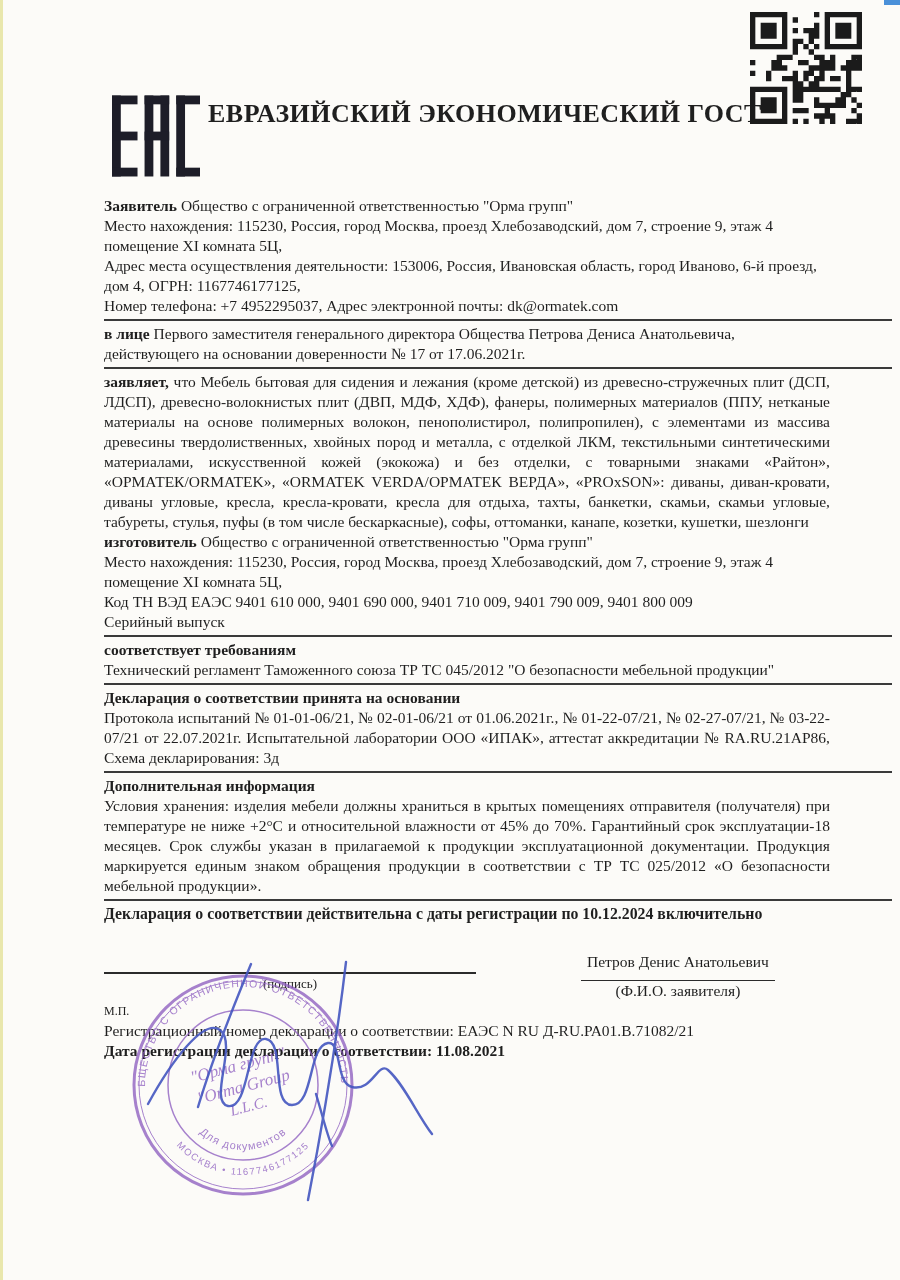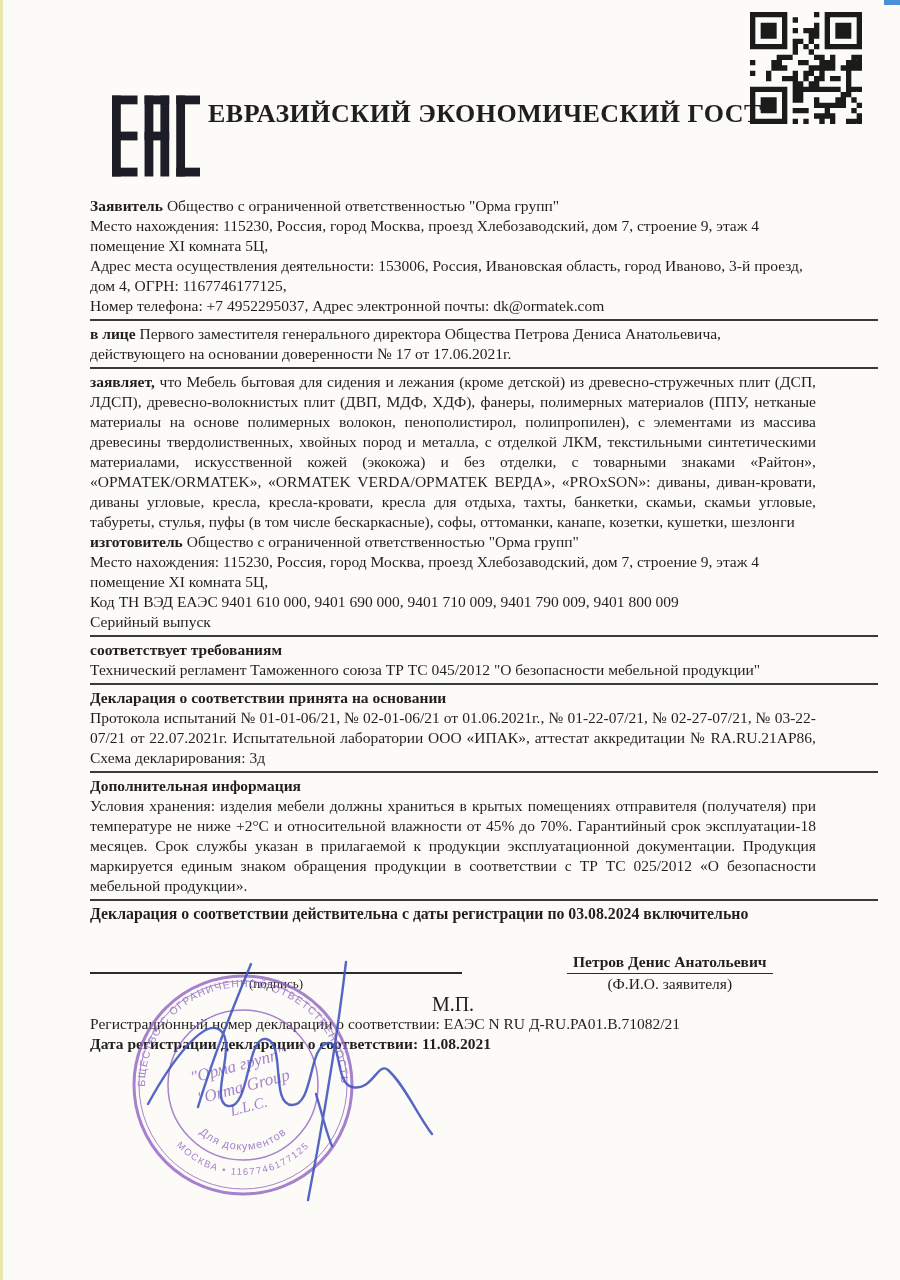--- a/index.html
+++ b/index.html
@@ -4,33 +4,33 @@
 <style>
   html,body{margin:0;padding:0;background:#e9e9e9;}
   .page{position:relative;width:900px;height:1280px;background:#fcfbf8;overflow:hidden;
         font-family:"Liberation Serif",serif;color:#1f1f1f;margin:0 auto;}
   .edge-left{position:absolute;left:0;top:0;width:3px;height:1280px;background:#dfdb84;opacity:.65;}
   .corner-blue{position:absolute;right:0;top:0;width:16px;height:5px;}
   .eac{position:absolute;left:112px;top:92px;width:88px;height:88px;}
   .titles{position:absolute;left:190px;top:98px;width:590px;text-align:center;
           font-weight:bold;font-size:26px;line-height:32px;letter-spacing:.5px;}
   .qr{position:absolute;left:750px;top:12px;width:112px;height:112px;}
-  .content{position:absolute;left:90px;top:196px;width:726px;font-size:15.5px;line-height:20px;}
+  .content{position:absolute;left:104px;top:196px;width:726px;font-size:15.5px;line-height:20px;}
   .content p{margin:0;}
   .b{font-weight:bold;}
   .just{text-align:justify;}
   hr.sep{border:none;border-top:2px solid #3a3a3a;margin:3px 0 3px 0;width:calc(100% + 62px);}
   .validity{font-weight:bold;margin-top:2px;font-size:15.8px;}
   .sig-row{display:flex;margin-top:10px;}
   .sig-left{width:372px;text-align:center;}
   .sig-line{height:38px;border-bottom:2px solid #2b2b2b;}
   .sig-cap{margin-top:0;font-size:13px;}
   .sig-right{margin-left:105px;text-align:center;padding-top:18px;}
-  .sig-name{display:inline-block;border-bottom:1.5px solid #2b2b2b;padding:0 6px 1px;font-weight:bold;}
-  .mp{margin-top:16px;margin-left:172px;font-size:20px;text-align:center;}
+  .sig-name{display:inline-block;border-bottom:1.5px solid #2b2b2b;padding:0 6px 8px;}
+  .mp{margin-top:16px;margin-left:172px;font-size:12px;}
   .reg{font-weight:normal;margin-top:28px;}
   .date{font-weight:bold;margin-top:26px;}
   .stamp{position:absolute;left:126px;top:968px;width:234px;height:234px;opacity:.78;pointer-events:none;}
   .sigsvg{position:absolute;left:120px;top:942px;width:430px;height:300px;pointer-events:none;opacity:.9;}
 </style>
 </head>
 <body>
 
 <div class="page">
 
@@ -62,21 +62,21 @@
   <div class="qr">
     <svg viewBox="0 0 105 105" width="112" height="112">
       <path id="qrpath" fill-rule="evenodd" d="M0,0h35v35h-35zM5,5h25v25h-25zM10,10h15v15h-15zM70,0h35v35h-35zM75,5h25v25h-25zM80,10h15v15h-15zM0,70h35v35h-35zM5,75h25v25h-25zM10,80h15v15h-15zM60,0h5v5h-5zM40,5h5v5h-5zM60,10h5v5h-5zM40,15h5v5h-5zM50,15h5v5h-5zM55,15h5v5h-5zM60,15h5v5h-5zM55,20h5v5h-5zM60,20h5v5h-5zM40,25h5v5h-5zM45,25h5v5h-5zM55,25h5v5h-5zM40,30h5v5h-5zM50,30h5v5h-5zM60,30h5v5h-5zM40,35h5v5h-5zM55,35h5v5h-5zM25,40h5v5h-5zM30,40h5v5h-5zM35,40h5v5h-5zM60,40h5v5h-5zM65,40h5v5h-5zM75,40h5v5h-5zM95,40h5v5h-5zM100,40h5v5h-5zM0,45h5v5h-5zM20,45h5v5h-5zM25,45h5v5h-5zM45,45h5v5h-5zM50,45h5v5h-5zM65,45h5v5h-5zM70,45h5v5h-5zM75,45h5v5h-5zM90,45h5v5h-5zM95,45h5v5h-5zM100,45h5v5h-5zM20,50h5v5h-5zM25,50h5v5h-5zM30,50h5v5h-5zM55,50h5v5h-5zM60,50h5v5h-5zM65,50h5v5h-5zM70,50h5v5h-5zM75,50h5v5h-5zM85,50h5v5h-5zM90,50h5v5h-5zM95,50h5v5h-5zM100,50h5v5h-5zM0,55h5v5h-5zM15,55h5v5h-5zM40,55h5v5h-5zM50,55h5v5h-5zM55,55h5v5h-5zM65,55h5v5h-5zM90,55h5v5h-5zM15,60h5v5h-5zM30,60h5v5h-5zM35,60h5v5h-5zM40,60h5v5h-5zM50,60h5v5h-5zM60,60h5v5h-5zM65,60h5v5h-5zM75,60h5v5h-5zM80,60h5v5h-5zM90,60h5v5h-5zM40,65h5v5h-5zM45,65h5v5h-5zM55,65h5v5h-5zM60,65h5v5h-5zM90,65h5v5h-5zM40,70h5v5h-5zM45,70h5v5h-5zM50,70h5v5h-5zM55,70h5v5h-5zM60,70h5v5h-5zM65,70h5v5h-5zM70,70h5v5h-5zM75,70h5v5h-5zM80,70h5v5h-5zM90,70h5v5h-5zM95,70h5v5h-5zM100,70h5v5h-5zM40,75h5v5h-5zM45,75h5v5h-5zM85,75h5v5h-5zM90,75h5v5h-5zM40,80h5v5h-5zM45,80h5v5h-5zM60,80h5v5h-5zM80,80h5v5h-5zM85,80h5v5h-5zM95,80h5v5h-5zM60,85h5v5h-5zM65,85h5v5h-5zM70,85h5v5h-5zM75,85h5v5h-5zM80,85h5v5h-5zM85,85h5v5h-5zM100,85h5v5h-5zM40,90h5v5h-5zM45,90h5v5h-5zM50,90h5v5h-5zM70,90h5v5h-5zM95,90h5v5h-5zM60,95h5v5h-5zM65,95h5v5h-5zM70,95h5v5h-5zM75,95h5v5h-5zM100,95h5v5h-5zM40,100h5v5h-5zM50,100h5v5h-5zM65,100h5v5h-5zM75,100h5v5h-5zM90,100h5v5h-5zM95,100h5v5h-5zM100,100h5v5h-5z" fill="#1b1b1b"></path>
     </svg>
   </div>
 
   <div class="content">
 
     <p><span class="b">Заявитель</span> <span>Общество с ограниченной ответственностью "Орма групп"</span></p>
     <p>Место нахождения: 115230, Россия, город Москва, проезд Хлебозаводский, дом 7, строение 9, этаж 4 помещение XI комната 5Ц,</p>
-    <p>Адрес места осуществления деятельности: 153006, Россия, Ивановская область, город Иваново, 3-й проезд, дом 4, ОГРН: 1167746177125,</p>
+    <p>Адрес места осуществления деятельности: 153006, Россия, Ивановская область, город Иваново, 6-й проезд, дом 4, ОГРН: 1167746177125,</p>
     <p>Номер телефона: +7 4952295037, Адрес электронной почты: dk@ormatek.com</p>
 
     <hr class="sep">
 
     <p><span class="b">в лице</span> <span>Первого заместителя генерального директора Общества Петрова Дениса Анатольевича, действующего на основании доверенности № 17 от 17.06.2021г.</span></p>
 
     <hr class="sep">
 
     <p class="just"><span class="b">заявляет,</span> <span>что Мебель бытовая для сидения и лежания (кроме детской) из древесно-стружечных плит (ДСП, ЛДСП), древесно-волокнистых плит (ДВП, МДФ, ХДФ), фанеры, полимерных материалов (ППУ, нетканые материалы на основе полимерных волокон, пенополистирол, полипропилен), с элементами из массива древесины твердолиственных, хвойных пород и металла, с отделкой ЛКМ, текстильными синтетическими материалами, искусственной кожей (экокожа) и без отделки, с товарными знаками «Райтон», «ОРМАТЕК/ORMATEK», «ORMATEK VERDA/ОРМАТЕК ВЕРДА», «PROxSON»: диваны, диван-кровати, диваны угловые, кресла, кресла-кровати, кресла для отдыха, тахты, банкетки, скамьи, скамьи угловые, табуреты, стулья, пуфы (в том числе бескаркасные), софы, оттоманки, канапе, козетки, кушетки, шезлонги</span></p>
 
@@ -95,21 +95,21 @@
     <p class="b">Декларация о соответствии принята на основании</p>
     <p class="just">Протокола испытаний № 01-01-06/21, № 02-01-06/21 от 01.06.2021г., № 01-22-07/21, № 02-27-07/21, № 03-22-07/21 от 22.07.2021г. Испытательной лаборатории ООО «ИПАК», аттестат аккредитации № RA.RU.21АР86, Схема декларирования: 3д</p>
 
     <hr class="sep">
 
     <p class="b">Дополнительная информация</p>
     <p class="just">Условия хранения: изделия мебели должны храниться в крытых помещениях отправителя (получателя) при температуре не ниже +2°С и относительной влажности от 45% до 70%. Гарантийный срок эксплуатации-18 месяцев. Срок службы указан в прилагаемой к продукции эксплуатационной документации. Продукция маркируется единым знаком обращения продукции в соответствии с ТР ТС 025/2012 «О безопасности мебельной продукции».</p>
 
     <hr class="sep">
 
-    <p class="validity">Декларация о соответствии действительна с даты регистрации по  03.08.2024 включительно</p>
+    <p class="validity">Декларация о соответствии действительна с даты регистрации по  10.12.2024 включительно</p>
 
     <div class="sig-row">
       <div class="sig-left">
         <div class="sig-line"></div>
         <div class="sig-cap">(подпись)</div>
       </div>
       <div class="sig-right">
         <div><span class="sig-name">Петров Денис Анатольевич</span></div>
         <div>(Ф.И.О. заявителя)</div>
       </div>

